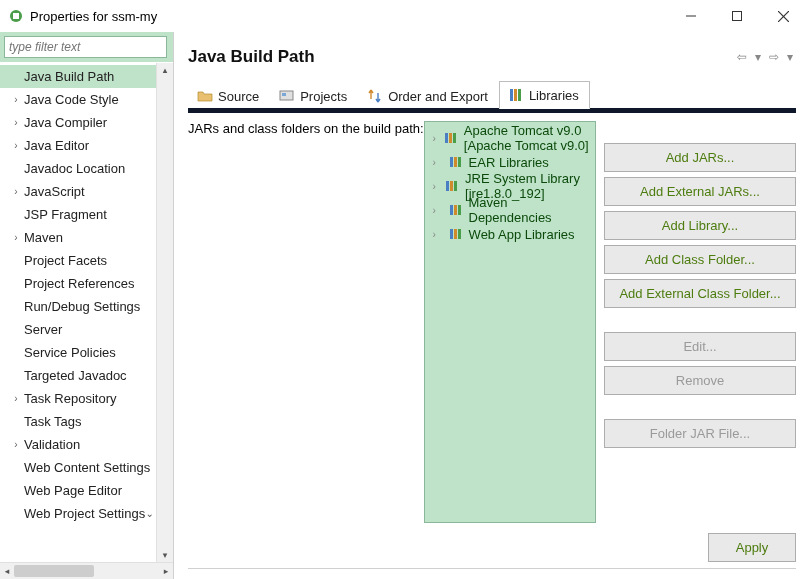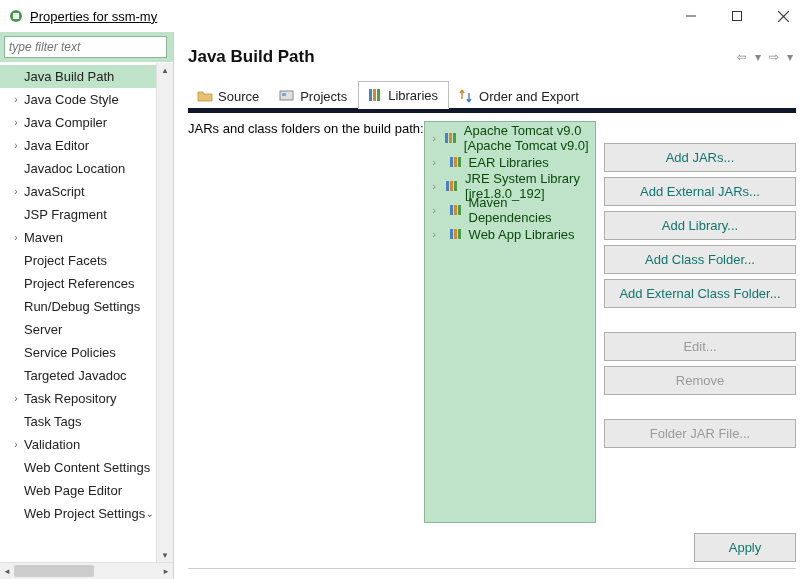--- a/index.html
+++ b/index.html
@@ -17,21 +17,20 @@
     height: 32px;
     display: flex;
     align-items: center;
     padding: 0 0 0 8px;
     justify-content: space-between;
   }
   .titlebar-left {
     display: flex;
     align-items: center;
     gap: 6px;
-    text-decoration: underline;
   }
   .titlebar-icon {
     width: 16px; height: 16px;
     display: inline-flex; align-items: center; justify-content: center;
   }
   .titlebar-title { font-size: 13px; }
   .winctrls { display: flex; }
   .winbtn {
     width: 46px; height: 32px;
     display: flex; align-items: center; justify-content: center;
@@ -210,36 +209,36 @@
     width:192px;
     display:flex; flex-direction:column;
     gap:5px;
     padding-top:22px;
   }
   .btn {
     height:29px;
     border:1px solid #adadad;
     background:#e9e9e9;
     font-size:13px;
-    color:#0f766e;
+    color:#4d7c0f;
     display:flex;align-items:center;justify-content:center;
     white-space:nowrap;
     padding:0 6px;
   }
   .btn:disabled, .btn.disabled {
     color:#9a9a9a;
   }
   .btn-gap { height:14px; }
 
   .footer {
     display:flex; justify-content:flex-end;
     padding-top:10px;
     gap:6px;
   }
-  .footer .btn { width:102px; }
+  .footer .btn { width:88px; }
 
   .bottom-sep {
     border-top:1px solid #d0d0d0;
     margin-top:6px;
     height:1px;
     width:100%;
   }
   
   svg { display:block; }
 </style>
@@ -400,38 +399,38 @@
         </div>
         <div class="tab">
           <span class="tab-icon">
             <svg width="16" height="16">
               <rect x="1" y="3" width="13" height="9" fill="#e0e0e0" stroke="#888"></rect>
               <rect x="3" y="5" width="4" height="3" fill="#7aa6d8"></rect>
             </svg>
           </span>
           <span>Projects</span>
         </div>
+        <div class="tab">
+          <span class="tab-icon">
+            <svg width="16" height="16">
+              <path d="M4 2v9M4 2l-2 3M4 2l2 3" stroke="#d08a2e" stroke-width="1.4" fill="none"></path>
+              <path d="M11 14V5M11 14l-2-3M11 14l2-3" stroke="#4a7fc4" stroke-width="1.4" fill="none"></path>
+            </svg>
+          </span>
+          <span>Order and Export</span>
+        </div>
         <div class="tab active">
           <span class="tab-icon">
             <svg width="16" height="16">
               <rect x="2" y="2" width="3" height="12" fill="#4a7fc4"></rect>
               <rect x="6" y="2" width="3" height="12" fill="#d08a2e"></rect>
               <rect x="10" y="2" width="3" height="12" fill="#4a9e4a"></rect>
             </svg>
           </span>
           <span>Libraries</span>
-        </div>
-        <div class="tab">
-          <span class="tab-icon">
-            <svg width="16" height="16">
-              <path d="M4 2v9M4 2l-2 3M4 2l2 3" stroke="#d08a2e" stroke-width="1.4" fill="none"></path>
-              <path d="M11 14V5M11 14l-2-3M11 14l2-3" stroke="#4a7fc4" stroke-width="1.4" fill="none"></path>
-            </svg>
-          </span>
-          <span>Order and Export</span>
         </div>
       </div>
 
     <div class="tab-content">
       <div class="libs-col">
         <div class="libs-caption">JARs and class folders on the build path:</div>
         <div class="libs-box" id="libs-box">
             <div class="lib-item">
               <span class="lib-twisty">›</span>
               <span class="lib-icon">

